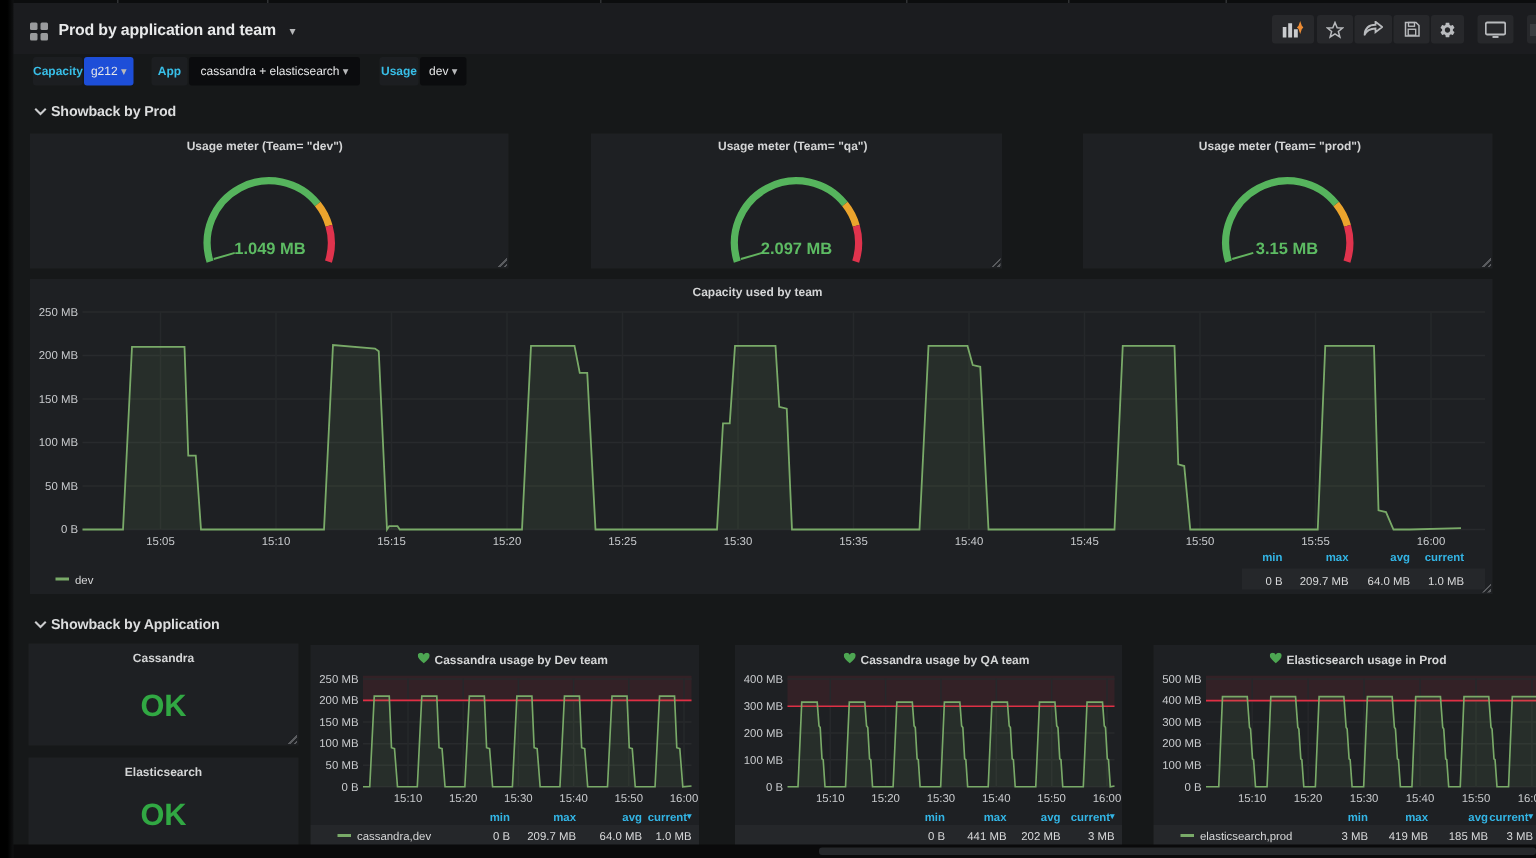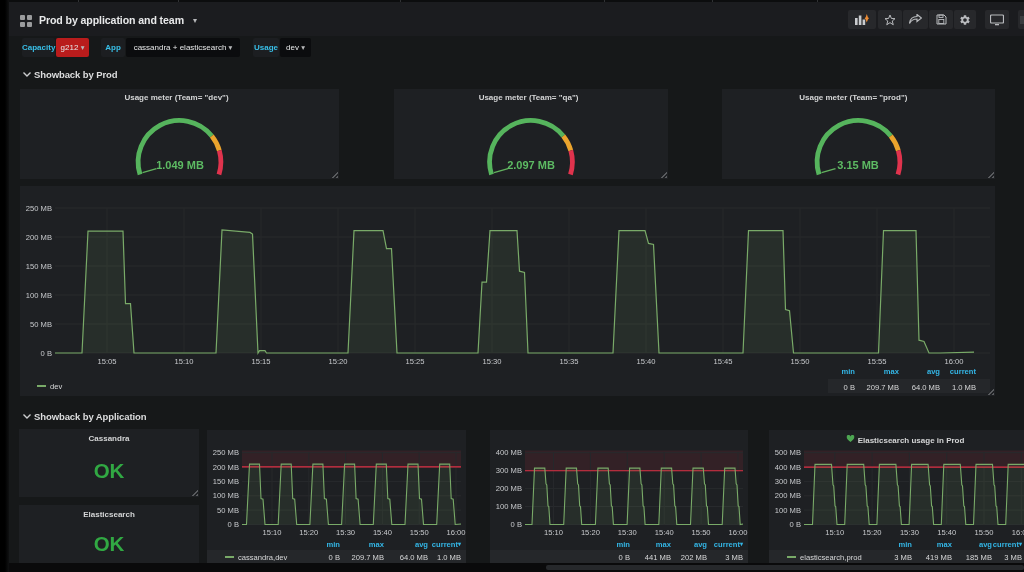--- a/index.html
+++ b/index.html
@@ -62,21 +62,21 @@
       <rect x="10" y="20" width="8" height="2.6" fill="#b9bbbe"></rect>
     </svg>
   </div>
 <div style="position:absolute;left:1018px;top:10px;width:10px;height:19px;background:#27282b;border-radius:2px;display:flex;align-items:center;justify-content:center">
     <svg width="6" height="12" viewBox="0 0 6 12">
       <rect x="0" y="2" width="6" height="8" fill="#3a3c3f"></rect>
     </svg>
   </div>
 
 <div style="position:absolute;left:22px;top:38px;width:33px;height:19px;background:#1c1e21;border-radius:2px;color:#38bfe8;font-size:8px;font-weight:bold;line-height:19px;text-align:center">Capacity</div>
-<div style="position:absolute;left:56px;top:38px;width:33px;height:19px;background:#b91c1c;border-radius:2px;color:#e6e7e8;font-size:8px;line-height:19px;text-align:center">g212 <span style="color:#b8b9bb;font-size:7.5px">▾</span></div>
+<div style="position:absolute;left:56px;top:38px;width:33px;height:19px;background:#1d4ed8;border-radius:2px;color:#e6e7e8;font-size:8px;line-height:19px;text-align:center">g212 <span style="color:#b8b9bb;font-size:7.5px">▾</span></div>
 <div style="position:absolute;left:101px;top:38px;width:24px;height:19px;background:#1c1e21;border-radius:2px;color:#38bfe8;font-size:8px;font-weight:bold;line-height:19px;text-align:center">App</div>
 <div style="position:absolute;left:126px;top:38px;width:114px;height:19px;background:#0b0c0e;border-radius:2px;color:#e6e7e8;font-size:8px;line-height:19px;text-align:center">cassandra + elasticsearch <span style="color:#b8b9bb;font-size:7.5px">▾</span></div>
 <div style="position:absolute;left:253px;top:38px;width:26px;height:19px;background:#1c1e21;border-radius:2px;color:#38bfe8;font-size:8px;font-weight:bold;line-height:19px;text-align:center">Usage</div>
 <div style="position:absolute;left:280px;top:38px;width:31px;height:19px;background:#0b0c0e;border-radius:2px;color:#e6e7e8;font-size:8px;line-height:19px;text-align:center">dev <span style="color:#b8b9bb;font-size:7.5px">▾</span></div>
 
 <svg width="10" height="7" style="position:absolute;left:22px;top:71px">
     <path d="M1.5 1.5 L5 5 L8.5 1.5" stroke="#cbccce" stroke-width="1.4" fill="none"></path>
   </svg>
 <div style="position:absolute;left:34px;top:69px;font-size:9.5px;font-weight:bold;color:#dcddde;letter-spacing:-0.1px">Showback by Prod</div>
 
@@ -148,20 +148,21 @@
       <text x="318" y="177.5" text-anchor="middle" font-size="7.6" fill="#c8cacd">15:20</text>
       <text x="395" y="177.5" text-anchor="middle" font-size="7.6" fill="#c8cacd">15:25</text>
       <text x="472" y="177.5" text-anchor="middle" font-size="7.6" fill="#c8cacd">15:30</text>
       <text x="549" y="177.5" text-anchor="middle" font-size="7.6" fill="#c8cacd">15:35</text>
       <text x="626" y="177.5" text-anchor="middle" font-size="7.6" fill="#c8cacd">15:40</text>
       <text x="703" y="177.5" text-anchor="middle" font-size="7.6" fill="#c8cacd">15:45</text>
       <text x="780" y="177.5" text-anchor="middle" font-size="7.6" fill="#c8cacd">15:50</text>
       <text x="857" y="177.5" text-anchor="middle" font-size="7.6" fill="#c8cacd">15:55</text>
       <text x="934" y="177.5" text-anchor="middle" font-size="7.6" fill="#c8cacd">16:00</text>
 </svg>
+<div class="ptitle" style="top:4px;transform:translateX(-2.5px)">Capacity used by team</div>
 <div style="position:absolute;left:17px;top:196px;font-size:7.6px;color:#d8d9da"><span style="display:inline-block;width:9px;height:2.5px;background:#79aa68;vertical-align:2px;margin-right:4px"></span>dev</div>
 <div style="position:absolute;left:808px;top:193px;width:162px;height:14px;background:rgba(255,255,255,0.035)"></div>
 <div style="position:absolute;left:0;top:0;width:975px;height:210px;font-size:7.6px">
 <div style="position:absolute;right:140px;top:181px;font-weight:bold;color:#33b5e5">min</div>
 <div style="position:absolute;right:96px;top:181px;font-weight:bold;color:#33b5e5">max</div>
 <div style="position:absolute;right:55px;top:181px;font-weight:bold;color:#33b5e5">avg</div>
 <div style="position:absolute;right:19px;top:181px;font-weight:bold;color:#33b5e5">current</div>
 <div style="position:absolute;right:140px;top:196.5px;color:#d8d9da">0 B</div>
 <div style="position:absolute;right:96px;top:196.5px;color:#d8d9da">209.7 MB</div>
 <div style="position:absolute;right:55px;top:196.5px;color:#d8d9da">64.0 MB</div>
@@ -209,20 +210,23 @@
       <line x1="175.4" y1="22.5" x2="175.4" y2="94.5" stroke="#26282b" stroke-width="1"></line>
       <text x="175.4" y="104.5" text-anchor="middle" font-size="7.6" fill="#c8cacd">15:40</text>
       <line x1="212.2" y1="22.5" x2="212.2" y2="94.5" stroke="#26282b" stroke-width="1"></line>
       <text x="212.2" y="104.5" text-anchor="middle" font-size="7.6" fill="#c8cacd">15:50</text>
       <line x1="249.0" y1="22.5" x2="249.0" y2="94.5" stroke="#26282b" stroke-width="1"></line>
       <text x="249.0" y="104.5" text-anchor="middle" font-size="7.6" fill="#c8cacd">16:00</text>
 <line x1="35" y1="36.9" x2="254" y2="36.9" stroke="#e02f44" stroke-width="1.1"></line>
 <polygon points="35.0,94.5 35.0,94.5 39.5,94.5 42.5,34.1 52.5,34.1 54.0,68.5 56.0,69.1 58.0,94.5 71.2,94.5 74.2,34.1 84.2,34.1 85.7,68.5 87.7,69.1 89.7,94.5 102.9,94.5 105.9,34.1 115.9,34.1 117.4,68.5 119.4,69.1 121.4,94.5 134.6,94.5 137.6,34.1 147.6,34.1 149.1,68.5 151.1,69.1 153.1,94.5 166.3,94.5 169.3,34.1 179.3,34.1 180.8,68.5 182.8,69.1 184.8,94.5 198.0,94.5 201.0,34.1 211.0,34.1 212.5,68.5 214.5,69.1 216.5,94.5 229.7,94.5 232.7,34.1 242.7,34.1 244.2,68.5 246.2,69.1 248.2,94.5 254.0,94.0 254.0,94.5" fill="rgba(126,178,109,0.10)"></polygon>
 <polyline points="35.0,94.5 39.5,94.5 42.5,34.1 52.5,34.1 54.0,68.5 56.0,69.1 58.0,94.5 71.2,94.5 74.2,34.1 84.2,34.1 85.7,68.5 87.7,69.1 89.7,94.5 102.9,94.5 105.9,34.1 115.9,34.1 117.4,68.5 119.4,69.1 121.4,94.5 134.6,94.5 137.6,34.1 147.6,34.1 149.1,68.5 151.1,69.1 153.1,94.5 166.3,94.5 169.3,34.1 179.3,34.1 180.8,68.5 182.8,69.1 184.8,94.5 198.0,94.5 201.0,34.1 211.0,34.1 212.5,68.5 214.5,69.1 216.5,94.5 229.7,94.5 232.7,34.1 242.7,34.1 244.2,68.5 246.2,69.1 248.2,94.5 254.0,94.0" fill="none" stroke="#79aa68" stroke-width="1.1"></polyline>
 </svg>
+<div style="position:absolute;left:0;top:5px;width:100%;text-align:center;font-size:8px;font-weight:bold;color:#d4d5d6;transform:translateX(5.5px)"><svg width="8" height="7.5" viewBox="0 0 24 22" style="margin-right:3px;vertical-align:0px">
+        <path d="M12 21 C4 14 0 10 0 5.5 C0 2 3 0 6 0 C8.5 0 11 1.5 12 4 C13 1.5 15.5 0 18 0 C21 0 24 2 24 5.5 C24 10 20 14 12 21 Z" fill="#4da652"></path>
+      </svg>Cassandra usage by Dev team</div>
 <div style="position:absolute;left:0;top:110px;width:259px;height:26px;font-size:7.6px">
 <div style="position:absolute;left:0;top:10px;width:259px;height:14px;background:rgba(255,255,255,0.035)"></div>
 <div style="position:absolute;right:126px;top:0;font-weight:bold;color:#33b5e5">min</div>
       <div style="position:absolute;right:82px;top:0;font-weight:bold;color:#33b5e5">max</div>
       <div style="position:absolute;right:38px;top:0;font-weight:bold;color:#33b5e5">avg</div>
       <div style="position:absolute;right:5px;top:0;font-weight:bold;color:#33b5e5">current<span style="font-size:6px;vertical-align:1px">▾</span></div>
       <div style="position:absolute;right:126px;top:13px;color:#d8d9da">0 B</div>
       <div style="position:absolute;right:82px;top:13px;color:#d8d9da">209.7 MB</div>
       <div style="position:absolute;right:38px;top:13px;color:#d8d9da">64.0 MB</div>
       <div style="position:absolute;right:5px;top:13px;color:#d8d9da">1.0 MB</div>
@@ -251,20 +255,23 @@
       <line x1="174.2" y1="22.5" x2="174.2" y2="94.5" stroke="#26282b" stroke-width="1"></line>
       <text x="174.2" y="104.5" text-anchor="middle" font-size="7.6" fill="#c8cacd">15:40</text>
       <line x1="211.1" y1="22.5" x2="211.1" y2="94.5" stroke="#26282b" stroke-width="1"></line>
       <text x="211.1" y="104.5" text-anchor="middle" font-size="7.6" fill="#c8cacd">15:50</text>
       <line x1="248.0" y1="22.5" x2="248.0" y2="94.5" stroke="#26282b" stroke-width="1"></line>
       <text x="248.0" y="104.5" text-anchor="middle" font-size="7.6" fill="#c8cacd">16:00</text>
 <line x1="35" y1="40.8" x2="253" y2="40.8" stroke="#e02f44" stroke-width="1.1"></line>
 <polygon points="35.0,94.5 35.0,94.5 42.0,94.5 44.5,38.1 54.8,38.1 56.0,53.9 56.8,55.0 58.0,75.9 58.8,76.5 60.0,94.5 73.7,94.5 76.2,38.1 86.5,38.1 87.7,53.9 88.5,55.0 89.7,75.9 90.5,76.5 91.7,94.5 105.4,94.5 107.9,38.1 118.2,38.1 119.4,53.9 120.2,55.0 121.4,75.9 122.2,76.5 123.4,94.5 137.1,94.5 139.6,38.1 149.9,38.1 151.1,53.9 151.9,55.0 153.1,75.9 153.9,76.5 155.1,94.5 168.8,94.5 171.3,38.1 181.6,38.1 182.8,53.9 183.6,55.0 184.8,75.9 185.6,76.5 186.8,94.5 200.5,94.5 203.0,38.1 213.3,38.1 214.5,53.9 215.3,55.0 216.5,75.9 217.3,76.5 218.5,94.5 232.2,94.5 234.7,38.1 245.0,38.1 246.2,53.9 247.0,55.0 248.2,75.9 249.0,76.5 250.2,94.5 253.0,94.0 253.0,94.5" fill="rgba(126,178,109,0.10)"></polygon>
 <polyline points="35.0,94.5 42.0,94.5 44.5,38.1 54.8,38.1 56.0,53.9 56.8,55.0 58.0,75.9 58.8,76.5 60.0,94.5 73.7,94.5 76.2,38.1 86.5,38.1 87.7,53.9 88.5,55.0 89.7,75.9 90.5,76.5 91.7,94.5 105.4,94.5 107.9,38.1 118.2,38.1 119.4,53.9 120.2,55.0 121.4,75.9 122.2,76.5 123.4,94.5 137.1,94.5 139.6,38.1 149.9,38.1 151.1,53.9 151.9,55.0 153.1,75.9 153.9,76.5 155.1,94.5 168.8,94.5 171.3,38.1 181.6,38.1 182.8,53.9 183.6,55.0 184.8,75.9 185.6,76.5 186.8,94.5 200.5,94.5 203.0,38.1 213.3,38.1 214.5,53.9 215.3,55.0 216.5,75.9 217.3,76.5 218.5,94.5 232.2,94.5 234.7,38.1 245.0,38.1 246.2,53.9 247.0,55.0 248.2,75.9 249.0,76.5 250.2,94.5 253.0,94.0" fill="none" stroke="#79aa68" stroke-width="1.1"></polyline>
 </svg>
+<div style="position:absolute;left:0;top:5px;width:100%;text-align:center;font-size:8px;font-weight:bold;color:#d4d5d6;transform:translateX(5.5px)"><svg width="8" height="7.5" viewBox="0 0 24 22" style="margin-right:3px;vertical-align:0px">
+        <path d="M12 21 C4 14 0 10 0 5.5 C0 2 3 0 6 0 C8.5 0 11 1.5 12 4 C13 1.5 15.5 0 18 0 C21 0 24 2 24 5.5 C24 10 20 14 12 21 Z" fill="#4da652"></path>
+      </svg>Cassandra usage by QA team</div>
 <div style="position:absolute;left:0;top:110px;width:258px;height:26px;font-size:7.6px">
 <div style="position:absolute;left:0;top:10px;width:258px;height:14px;background:rgba(255,255,255,0.035)"></div>
 <div style="position:absolute;right:118px;top:0;font-weight:bold;color:#33b5e5">min</div>
       <div style="position:absolute;right:77px;top:0;font-weight:bold;color:#33b5e5">max</div>
       <div style="position:absolute;right:41px;top:0;font-weight:bold;color:#33b5e5">avg</div>
       <div style="position:absolute;right:5px;top:0;font-weight:bold;color:#33b5e5">current<span style="font-size:6px;vertical-align:1px">▾</span></div>
       <div style="position:absolute;right:118px;top:13px;color:#d8d9da">0 B</div>
       <div style="position:absolute;right:77px;top:13px;color:#d8d9da">441 MB</div>
       <div style="position:absolute;right:41px;top:13px;color:#d8d9da">202 MB</div>
       <div style="position:absolute;right:5px;top:13px;color:#d8d9da">3 MB</div>

